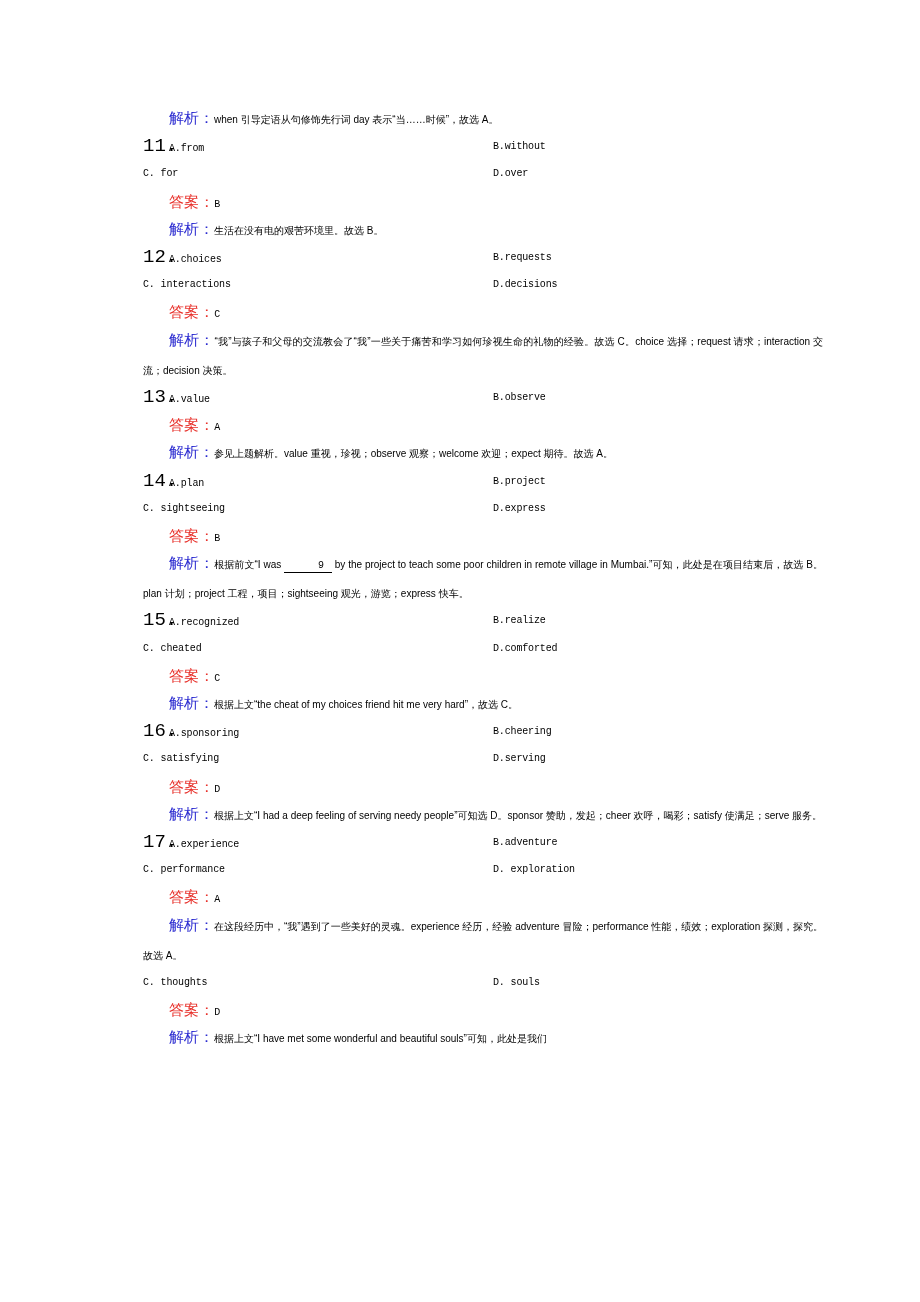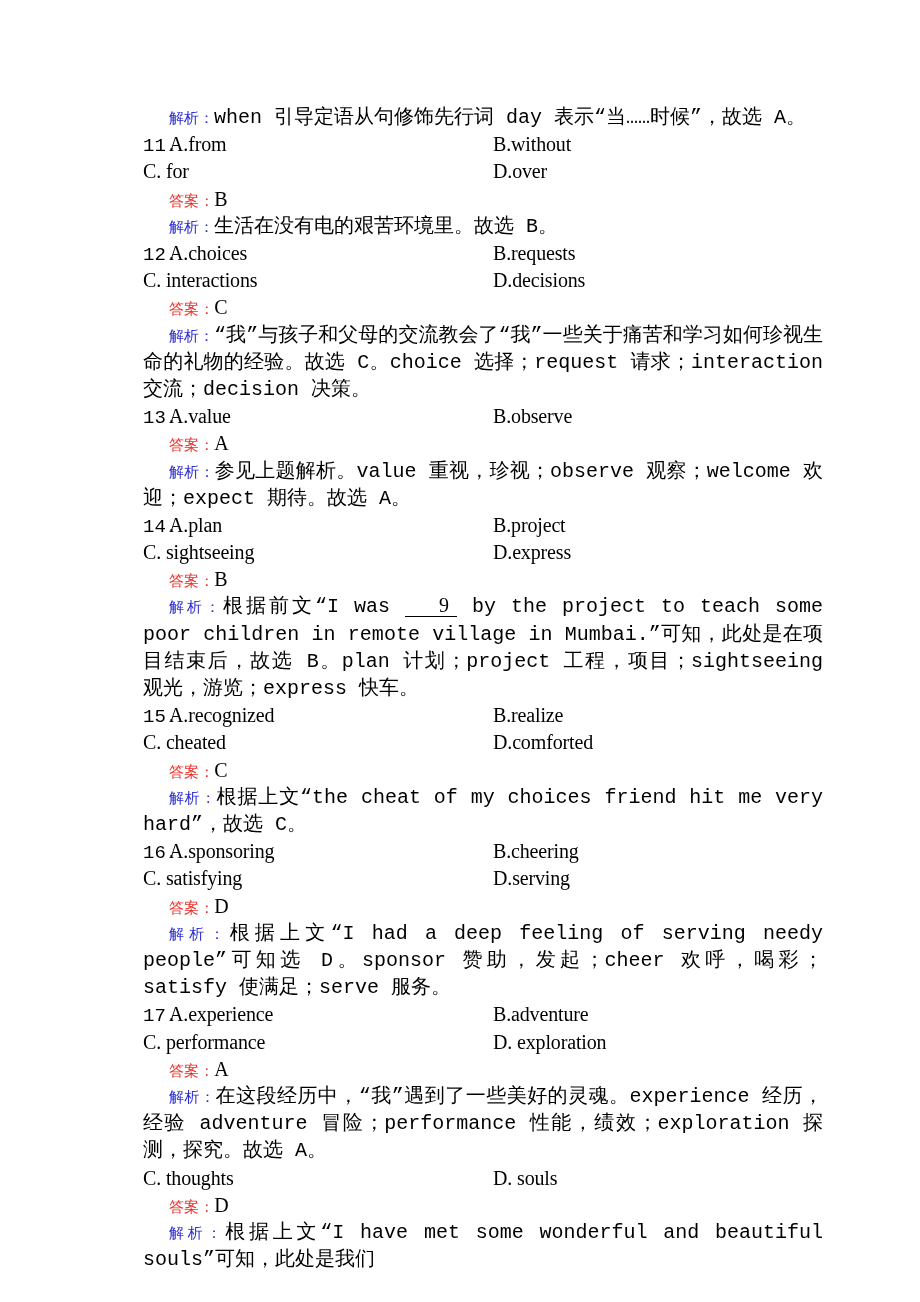--- a/index.html
+++ b/index.html
@@ -38,27 +38,27 @@
   
   .para {
     line-height: 27.2px;
     font-size: 15.2px;
     text-indent: 26px;
     text-align: justify;
     word-break: break-word;
   }
   
   .en {
-    font-family: Liberation Serif, serif;
-    font-size: 20px;
+    font-family: Liberation Mono, monospace;
+    font-size: 10px;
     letter-spacing: -0.15px;
   }
   .cn {
-    font-family: Liberation Mono, monospace;
-    font-size: 20px;
+    font-family: Liberation Sans, sans-serif;
+    font-size: 10px;
     margin-top: 46px;
   }
   .label-analysis {
     color: #2a2ad0;
     font-family: Liberation Sans, sans-serif;
     font-size: 15px;
   }
   .label-answer {
     color: #e8302a;
     font-family: "DejaVu Sans", "Liberation Sans", sans-serif;

